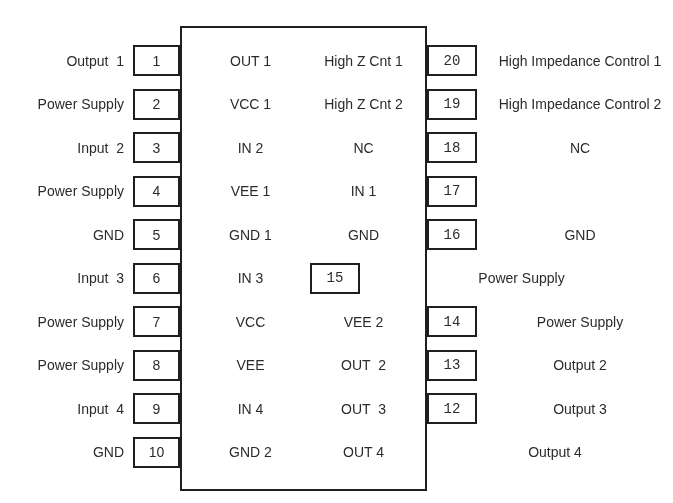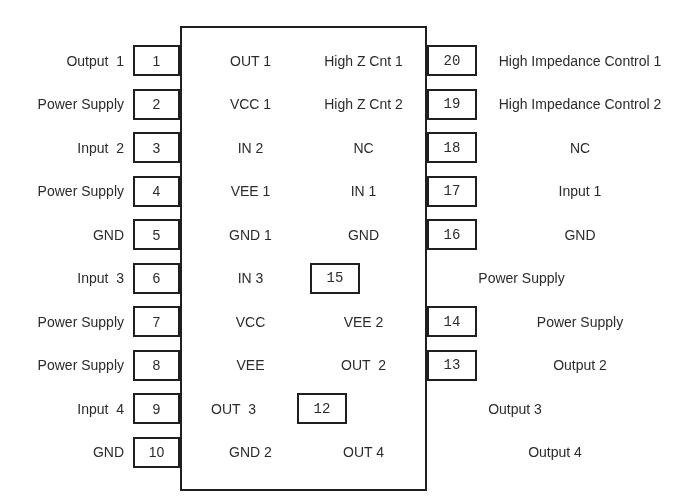--- a/index.html
+++ b/index.html
@@ -119,21 +119,20 @@
       <div class="pin-box right"><span class="pin-number">18</span></div>
       <div class="outer-right">NC</div>
     </div>
 
     <div class="pin-row">
       <div class="outer-left">Power Supply</div>
       <div class="pin-box left"><span class="pin-number">4</span></div>
       <div class="inner-left">VEE 1</div>
       <div class="inner-right">IN 1</div>
       <div class="pin-box right"><span class="pin-number">17</span></div>
-      <div class="outer-right">Input 1</div>
     </div>
 
     <div class="pin-row">
       <div class="outer-left">GND</div>
       <div class="pin-box left"><span class="pin-number">5</span></div>
       <div class="inner-left">GND 1</div>
       <div class="inner-right">GND</div>
       <div class="pin-box right"><span class="pin-number">16</span></div>
       <div class="outer-right">GND</div>
     </div>
@@ -160,20 +159,21 @@
       <div class="pin-box left"><span class="pin-number">8</span></div>
       <div class="inner-left">VEE</div>
       <div class="inner-right">OUT  2</div>
       <div class="pin-box right"><span class="pin-number">13</span></div>
       <div class="outer-right">Output 2</div>
     </div>
 
     <div class="pin-row">
       <div class="outer-left">Input  4</div>
       <div class="pin-box left"><span class="pin-number">9</span></div>
+      <div class="inner-left">IN 4</div>
       <div class="inner-right">OUT  3</div>
       <div class="pin-box right"><span class="pin-number">12</span></div>
       <div class="outer-right">Output 3</div>
     </div>
 
     <div class="pin-row">
       <div class="outer-left">GND</div>
       <div class="pin-box left"><span class="pin-number">10</span></div>
       <div class="inner-left">GND 2</div>
       <div class="inner-right">OUT 4</div>

